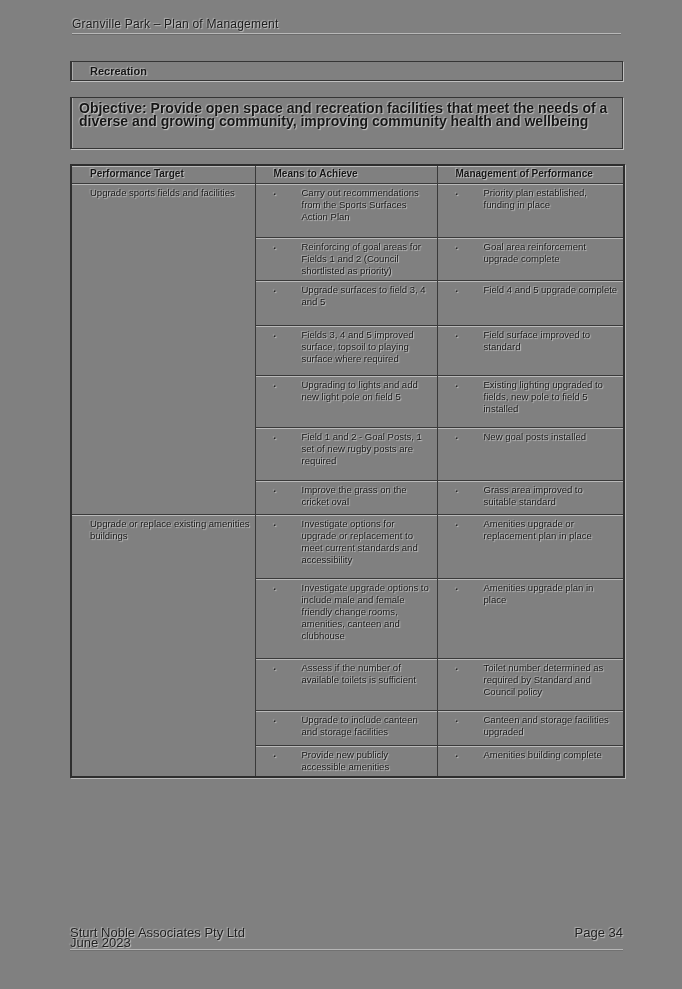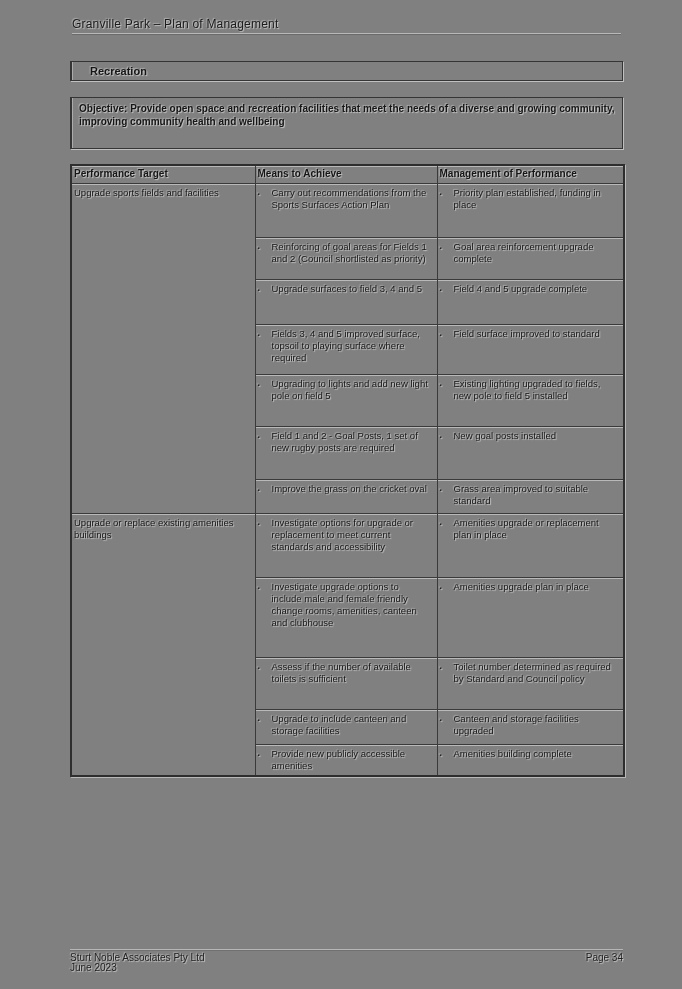--- a/index.html
+++ b/index.html
@@ -30,54 +30,54 @@
   }
   .section-box .label{ font-weight:bold; font-size:11px; }
 
   
   .objective-box{
     top:97px; height:52px;
     border:1px solid #353535; border-left-width:2px;
     box-shadow:1px 1px 0 rgba(255,255,255,.5), inset 1px 0 0 rgba(255,255,255,.35);
     box-sizing:border-box; padding:4px 7px;
   }
-  .objective-box .text{ font-weight:bold; font-size:10px; line-height:13px; }
+  .objective-box .text{ font-weight:bold; font-size:14px; line-height:13px; }
 
   
   .table-wrap{ top:164px; }
   table.perf{
     border-collapse:collapse; width:553px; table-layout:fixed;
     border:2px solid #2e2e2e;
     box-shadow:1px 1px 0 rgba(255,255,255,.45);
   }
   table.perf th, table.perf td{
     border:1px solid #3a3a3a;
     vertical-align:top; text-align:left;
-    padding:3px 5px 3px 2px;
+    padding:3px 5px 3px 18px;
     box-shadow:inset 0 1px 0 rgba(255,255,255,.45);
     box-sizing:border-box;
     margin-left:33px;
   }
   table.perf th{
     font-size:10px; font-weight:bold; height:18px; padding-top:2px;
   }
   table.perf td{ font-size:9.5px; line-height:12px; }
   td.target-cell{ }
-  .cell-flex{ display:flex; }
+  .cell-flex{ display:flex;gap:14px; }
   .bullet{
     flex:0 0 14px; font-size:6px; line-height:12px; padding-top:1px; text-align:left;
     color:#1d1d1d;
   }
   .cell-text{ flex:1 1 auto; }
 
   
   .footer-rule{ position:absolute; top:949px; left:70px; width:553px; height:1px;
     background:rgba(225,225,225,.55); box-shadow:0 1px 0 rgba(80,80,80,.3); }
-  .footer{ position:absolute; top:953px; left:70px; width:553px;
-    font-size:10px; line-height:10px; color:#1f1f1f; }
+  .footer{ position:absolute; top:928px; left:70px; width:553px;
+    font-size:13px; line-height:10px; color:#1f1f1f; }
   .footer .left{ float:left; }
   .footer .right{ float:right; text-align:right;padding-left:20px; }
 </style>
 </head>
 <body>
 
 <div class="doc-header">
   <span class="title halo">Granville Park – Plan of Management</span>
 </div>
 <div class="header-rule"></div>

